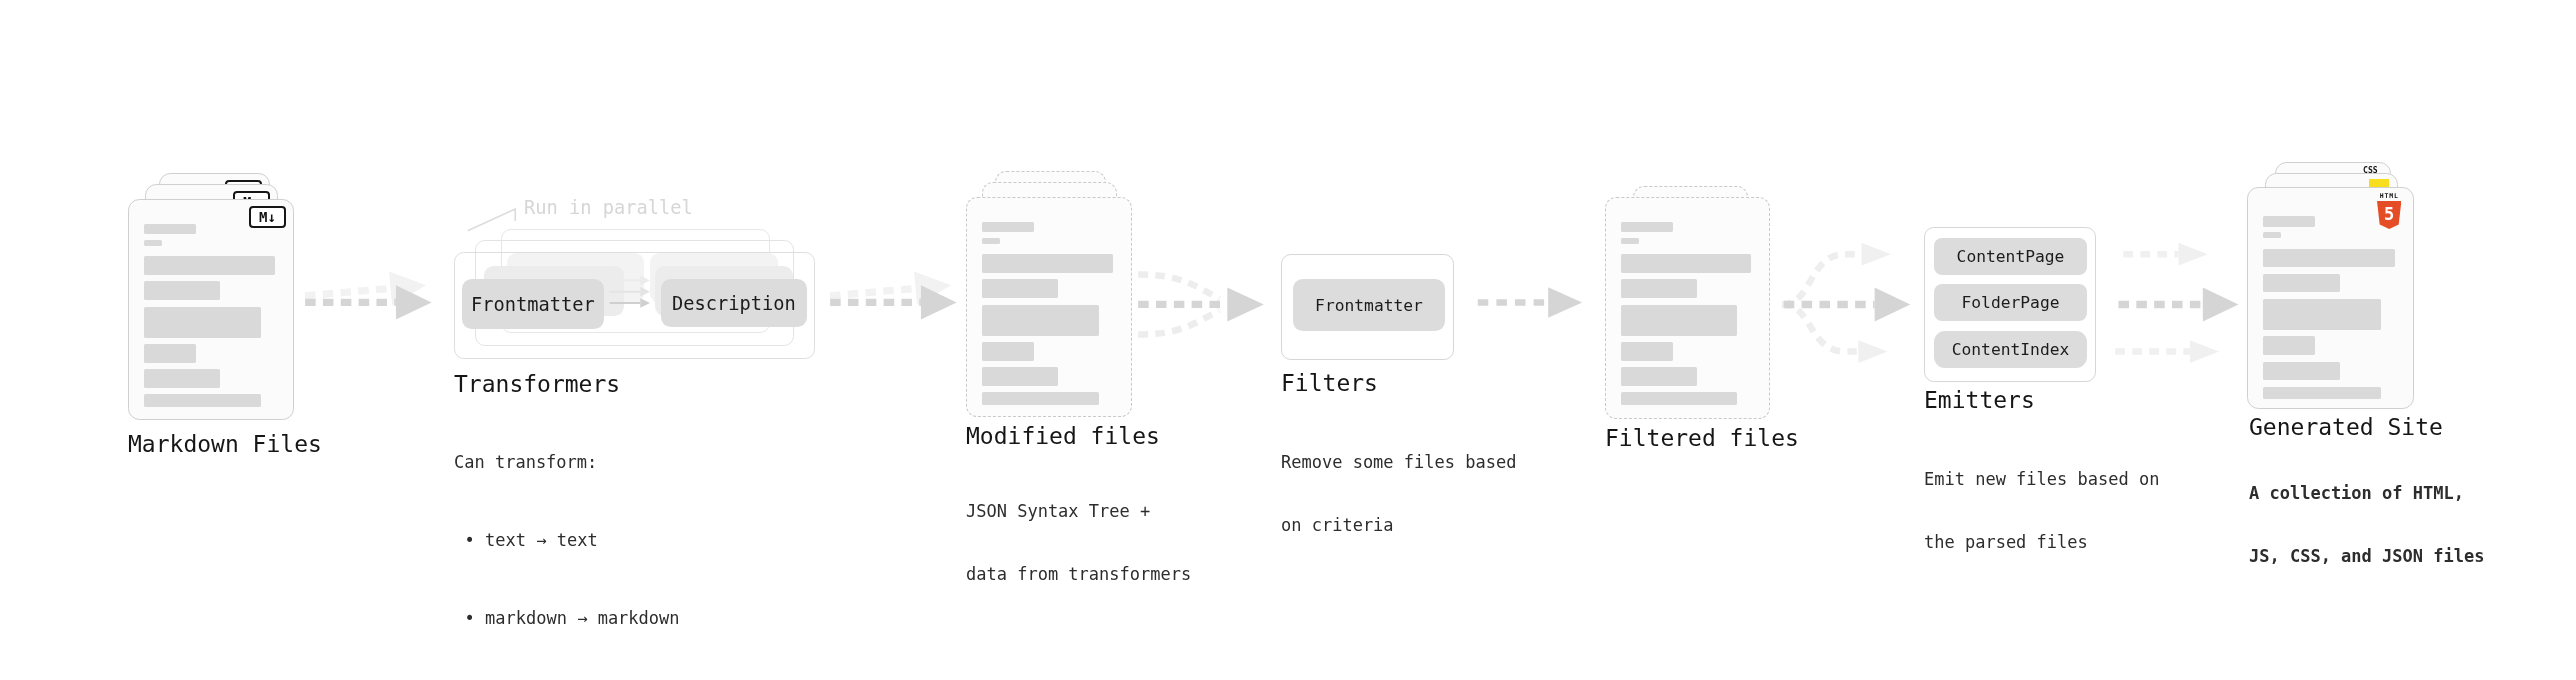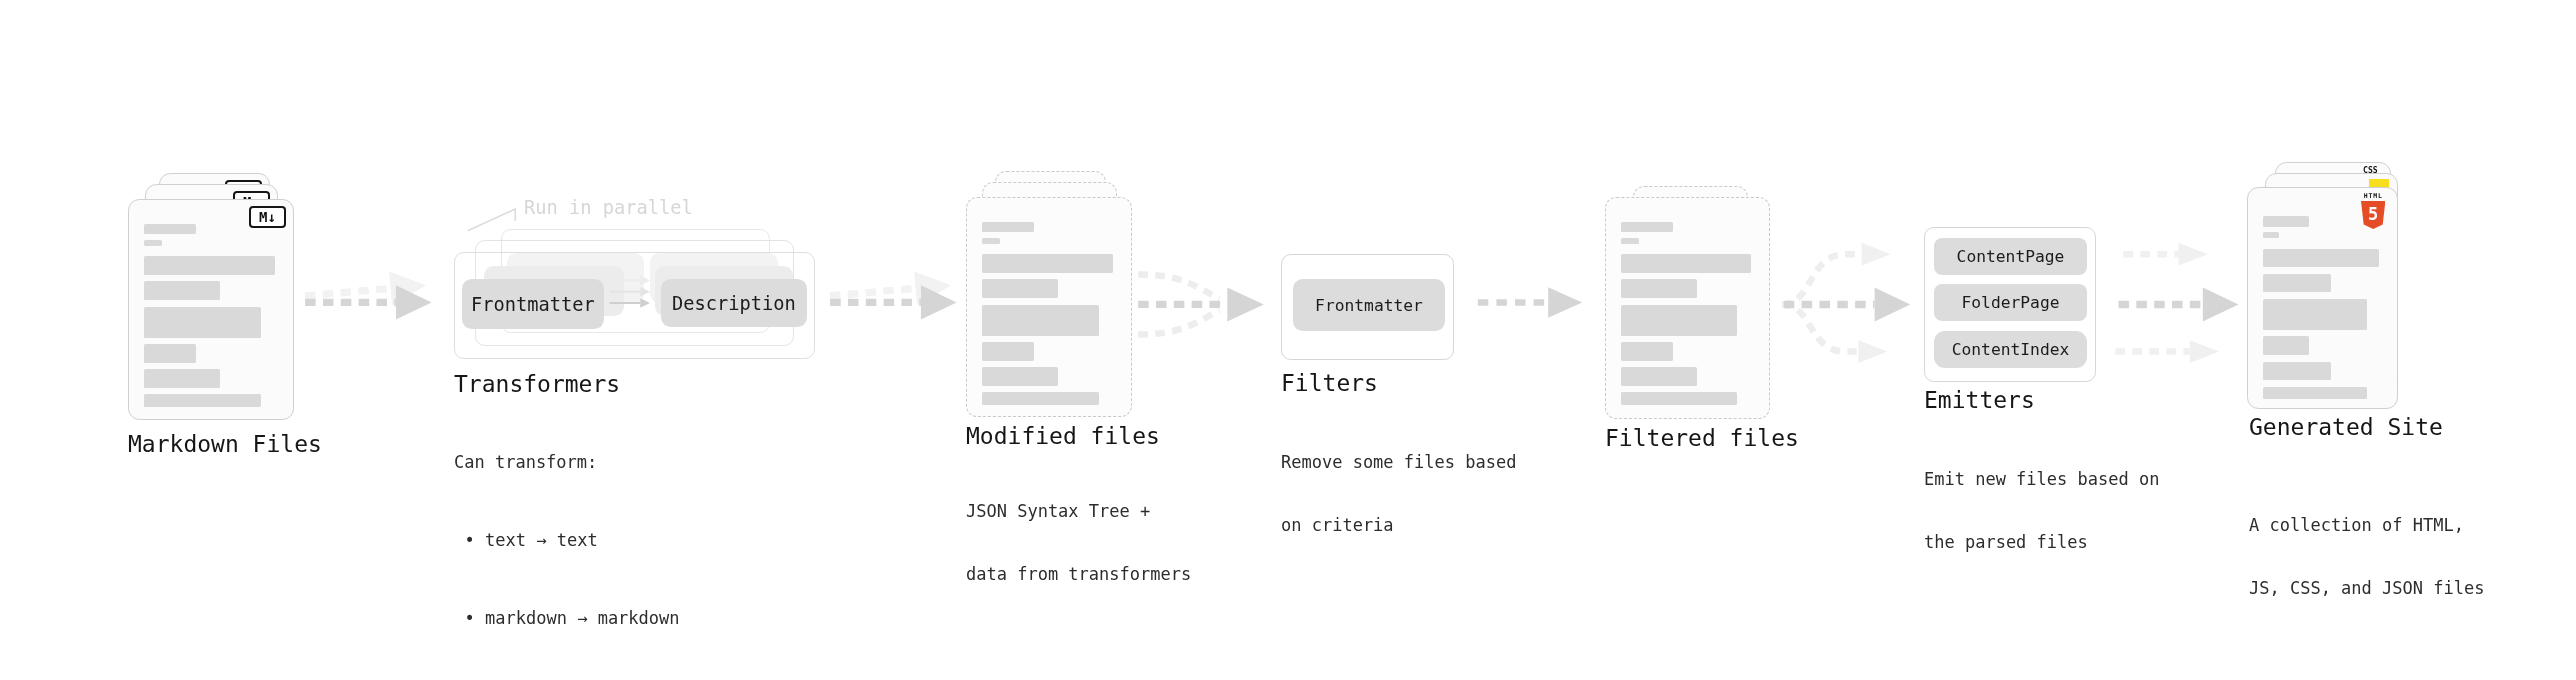--- a/index.html
+++ b/index.html
@@ -223,37 +223,37 @@
   <div>
     <div class="file-card" style="left:2275px;top:162px;width:116px;height:220px;">
       <div class="css-badge">
         <div class="css-txt">CSS</div>
         <div class="css-bar"></div>
       </div>
     </div>
     <div class="file-card" style="left:2265px;top:173px;width:133px;height:221px;">
       <div class="js-badge"></div>
     </div>
-    <div class="file-card" style="left:2247px;top:187px;width:151px;height:222px;">
+    <div class="file-card" style="left:2247px;top:187px;width:167px;height:222px;">
       <div class="html5-logo">
         <div class="html-txt">HTML</div>
         <div class="html5-shield">5</div>
       </div>
       <div class="bars" style="top:28px;">
         <div class="bar b1"></div>
           <div class="bar b2"></div>
         <div class="bar b3"></div>
           <div class="bar b4"></div>
         <div class="bar b5"></div>
           <div class="bar b6"></div>
         <div class="bar b7"></div>
           <div class="bar b8"></div>
       </div>
     </div>
     <div class="title" style="left:2249px;top:414px;">Generated Site</div>
-    <div class="desc" style="left:2249px;top:473px;">
+    <div class="desc" style="left:2249px;top:441px;font-weight:bold;">
       <div>A collection of HTML,</div>
       <div>JS, CSS, and JSON files</div>
     </div>
   </div>
 
 </div>
 
 
 </body></html>

